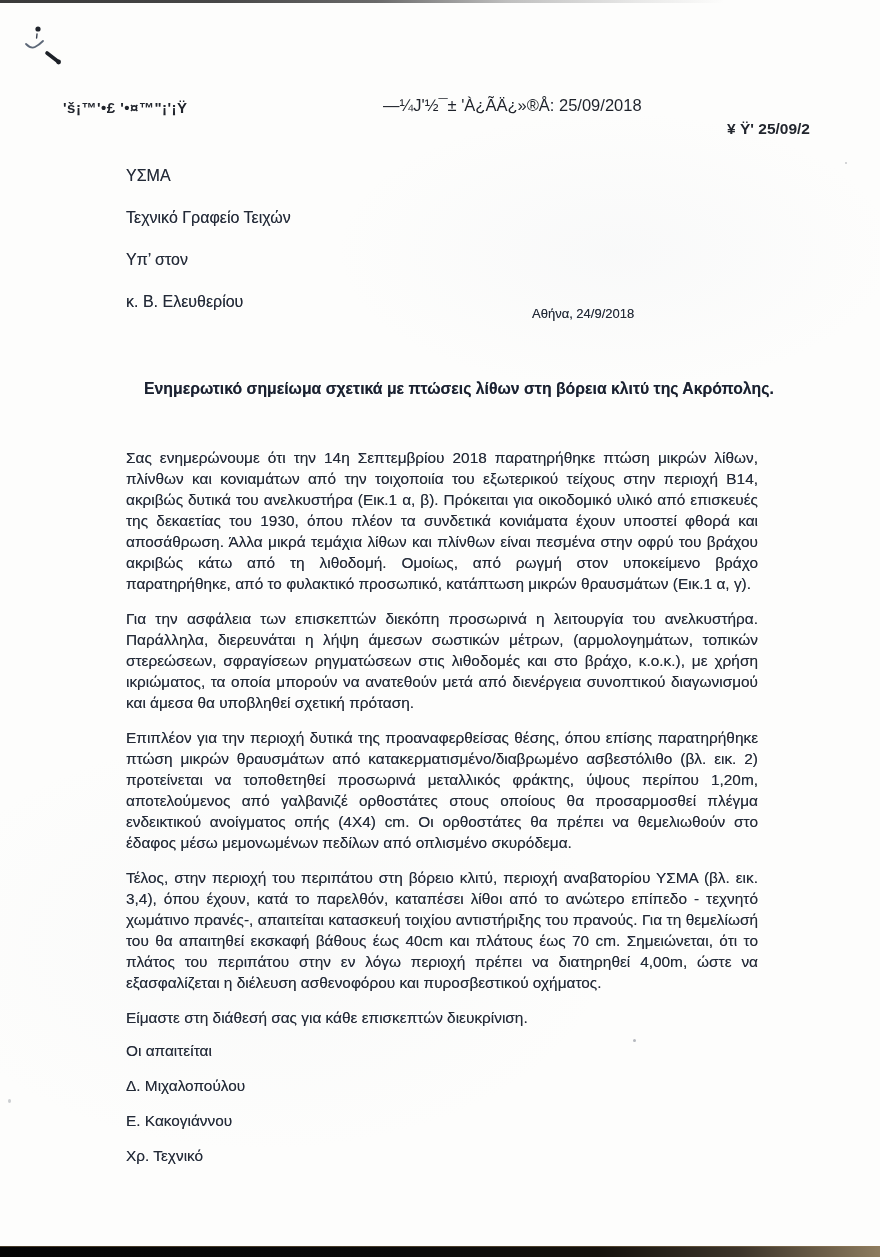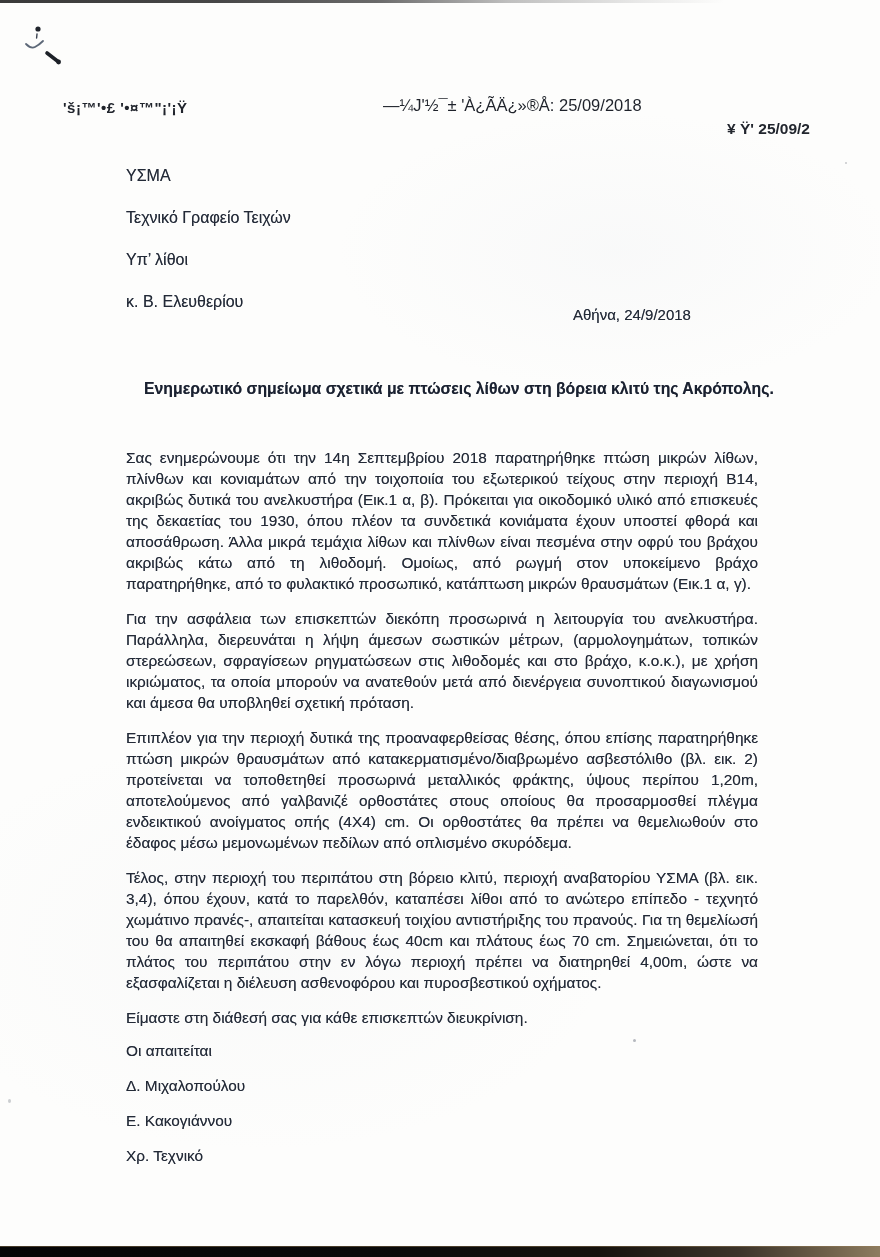--- a/index.html
+++ b/index.html
@@ -67,22 +67,22 @@
     font-size: 15.5px; color: #22262e;
     font-weight: bold;
   }
   
   .soft { text-shadow: 0 0 .5px rgba(25,35,55,.55); }
   .address {
     position: absolute; left: 126px; top: 155px;
     font-size: 16px; line-height: 42px;
   }
   .date-line {
-    position: absolute; left: 573px; top: 306px;
-    font-size: 15px;
+    position: absolute; left: 532px; top: 306px;
+    font-size: 13px;
   }
   .subject {
     position: absolute; left: 144px; top: 380px; width: 652px;
     font-size: 15.8px; font-weight: bold; color: #1a2130;
   }
   .body-text {
     position: absolute; left: 126px; top: 447px; width: 648px;
     font-size: 15.4px; line-height: 21px;
   }
   .body-text p {
@@ -112,21 +112,21 @@
   <div class="speck s2"></div>
   <div class="speck s3"></div>
 
   <div class="fax-left">'š¡™'•£ '•¤™"¡'¡Ϋ</div>
   <div class="fax-center">—¼J'½¯± 'À¿ÃÄ¿»®Å: 25/09/2018</div>
   <div class="fax-right">¥ Ÿ' 25/09/2</div>
 
   <div class="address soft">
     <div>ΥΣΜΑ</div>
     <div>Τεχνικό Γραφείο Τειχών</div>
-    <div>Υπ’ λίθοι</div>
+    <div>Υπ’ στον</div>
     <div>κ. Β. Ελευθερίου</div>
   </div>
 
   <div class="date-line soft">Αθήνα, 24/9/2018</div>
 
   <div class="subject soft">Ενημερωτικό σημείωμα σχετικά με πτώσεις λίθων στη βόρεια κλιτύ της Ακρόπολης.</div>
 
   <div class="body-text soft">
     <p>Σας ενημερώνουμε ότι την 14η Σεπτεμβρίου 2018 παρατηρήθηκε πτώση μικρών λίθων, πλίνθων και κονιαμάτων από την τοιχοποιία του εξωτερικού τείχους στην περιοχή Β14, ακριβώς δυτικά του ανελκυστήρα (Εικ.1 α, β). Πρόκειται για οικοδομικό υλικό από επισκευές της δεκαετίας του 1930, όπου πλέον τα συνδετικά κονιάματα έχουν υποστεί φθορά και αποσάθρωση. Άλλα μικρά τεμάχια λίθων και πλίνθων είναι πεσμένα στην οφρύ του βράχου ακριβώς κάτω από τη λιθοδομή. Ομοίως, από ρωγμή στον υποκείμενο βράχο παρατηρήθηκε, από το φυλακτικό προσωπικό, κατάπτωση μικρών θραυσμάτων (Εικ.1 α, γ).</p>
     <p>Για την ασφάλεια των επισκεπτών διεκόπη προσωρινά η λειτουργία του ανελκυστήρα. Παράλληλα, διερευνάται η λήψη άμεσων σωστικών μέτρων, (αρμολογημάτων, τοπικών στερεώσεων, σφραγίσεων ρηγματώσεων στις λιθοδομές και στο βράχο, κ.ο.κ.), με χρήση ικριώματος, τα οποία μπορούν να ανατεθούν μετά από διενέργεια συνοπτικού διαγωνισμού και άμεσα θα υποβληθεί σχετική πρόταση.</p>

